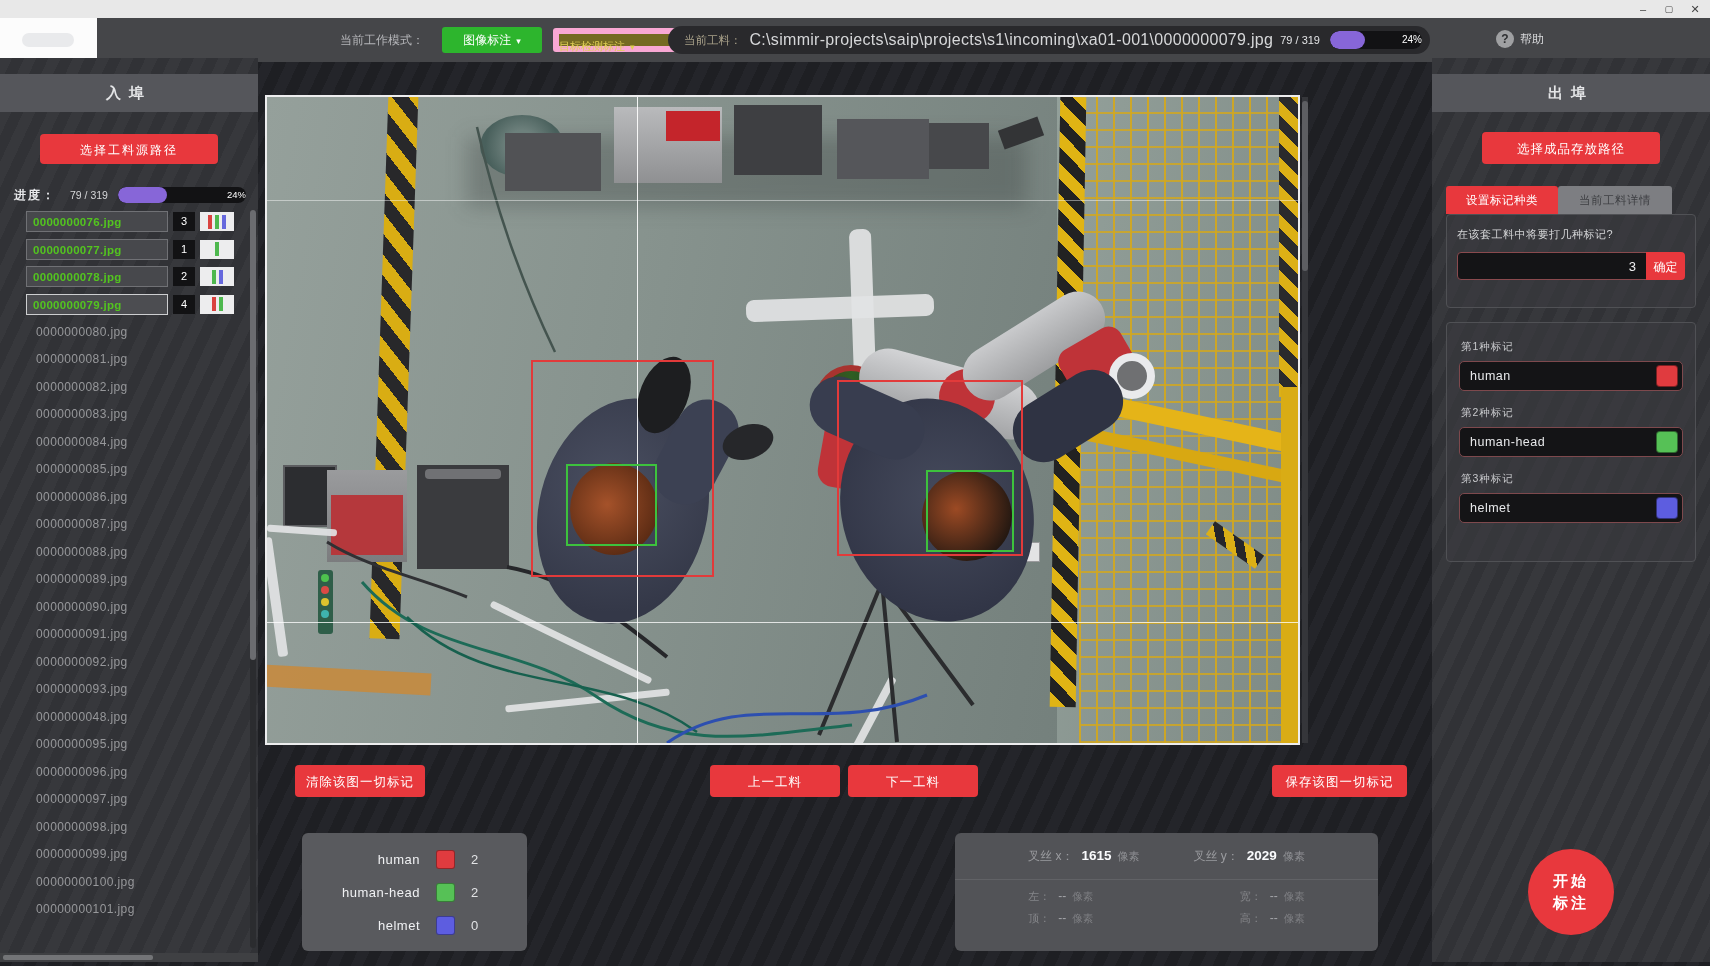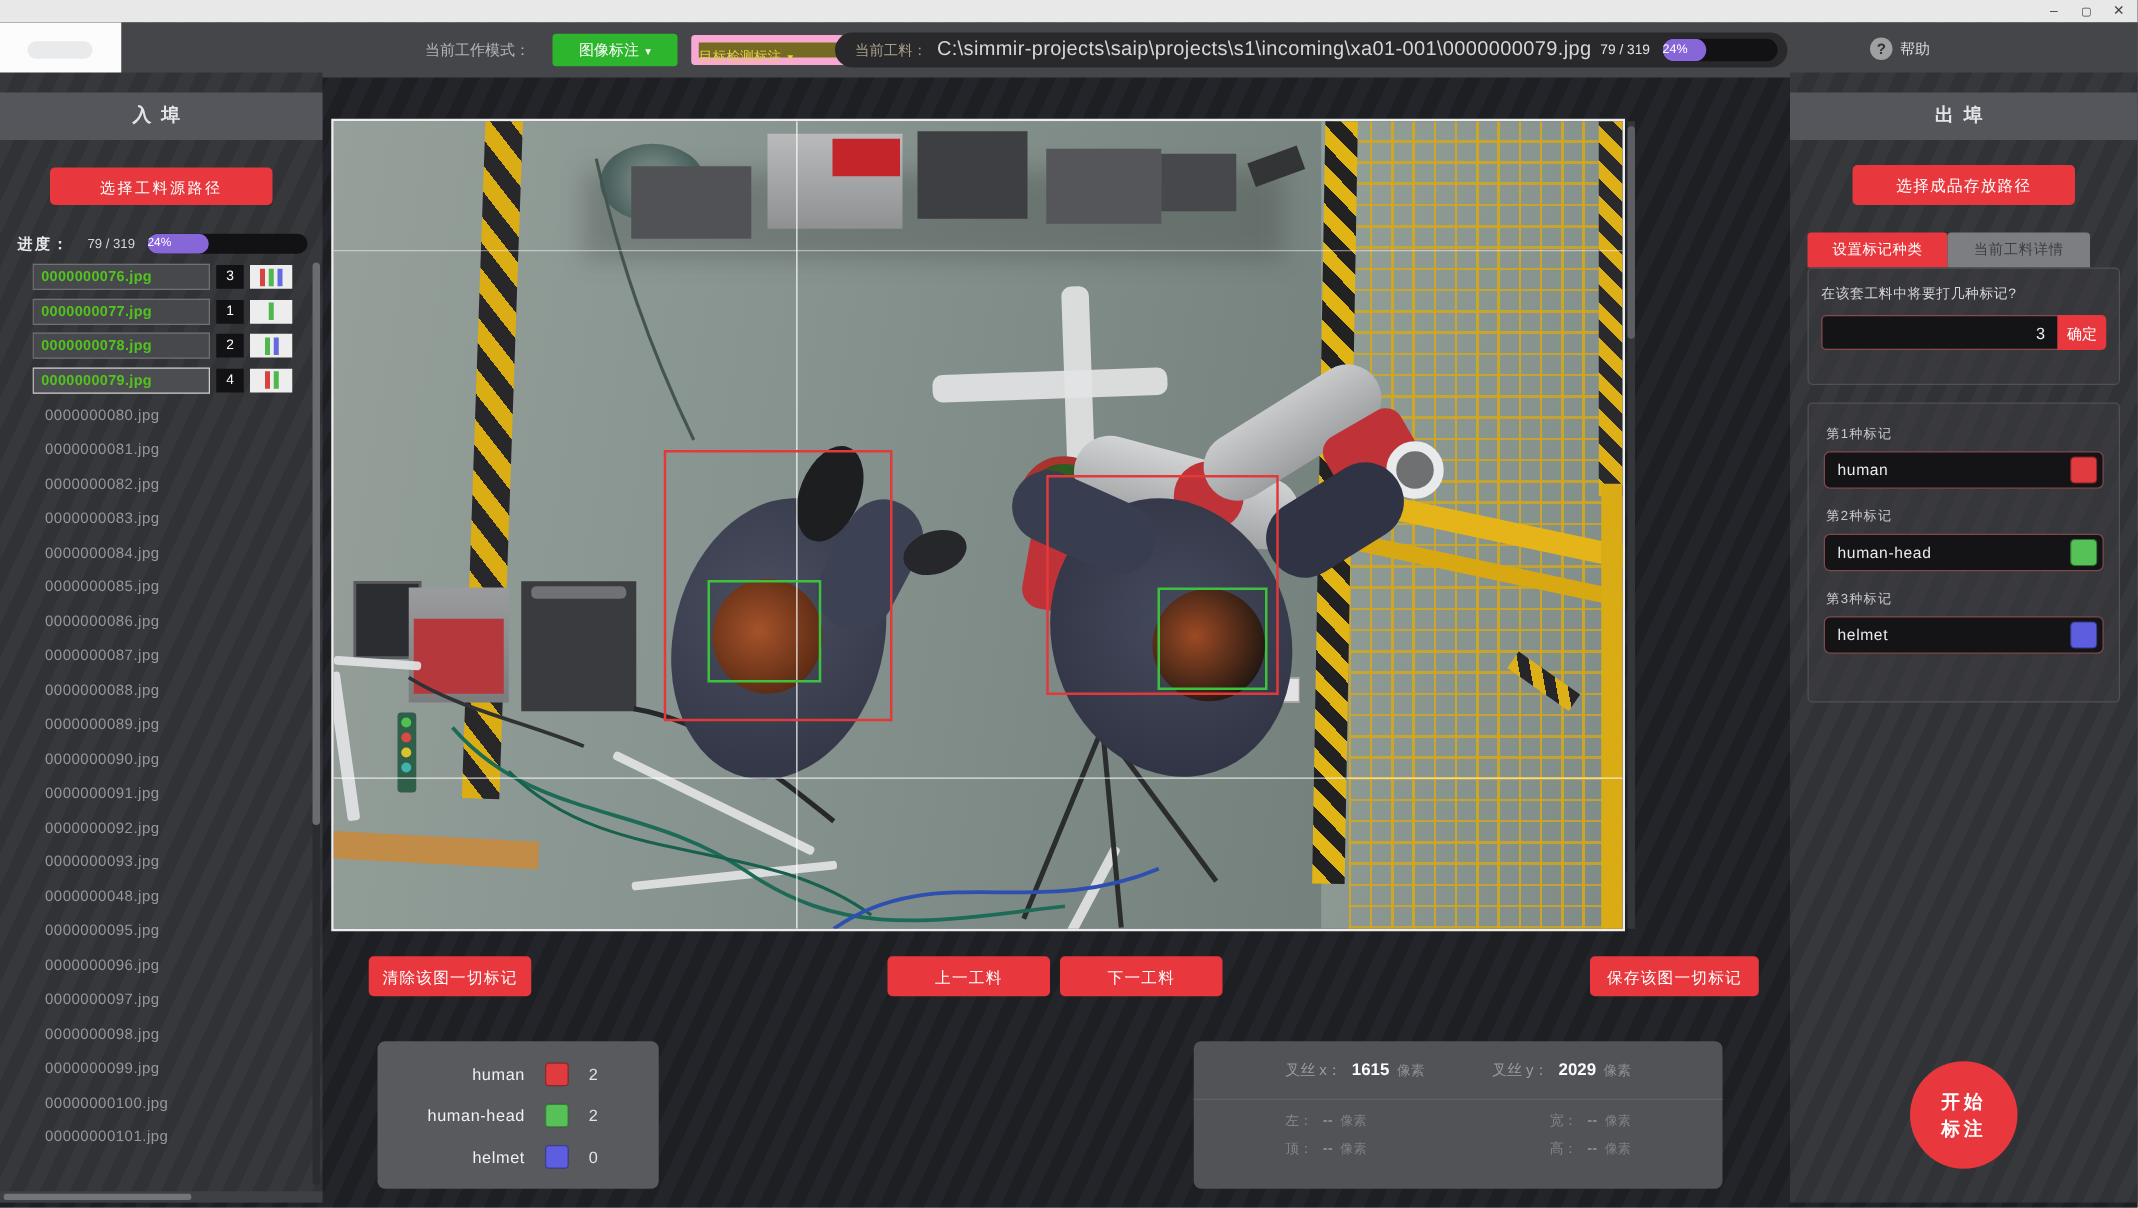--- a/index.html
+++ b/index.html
@@ -24,21 +24,21 @@
     border-radius:3px;color:#e0cf55;font-size:11px;line-height:24px;cursor:pointer;box-sizing:border-box;white-space:nowrap}
   .drop-arrow{font-size:9px;margin-left:5px}
   #path-pill{position:absolute;left:668px;top:8px;width:762px;height:28px;background:#29292c;border-radius:14px;
     display:flex;align-items:center;padding:0 8px 0 16px;box-sizing:border-box;}
   #path-pill .flabel{color:#a8a089;font-size:11.5px;margin-right:8px;white-space:nowrap}
   #path-pill .fpath{color:#d6d7d9;font-size:16px;letter-spacing:.3px;white-space:nowrap}
   #path-pill .spacer{flex:1}
   #path-pill .ptext{color:#e2e3e5;font-size:11px;margin-right:10px;white-space:nowrap}
   .pill{position:relative;background:#121214;border-radius:9px;overflow:hidden;}
   .pill .fill{position:absolute;left:0;top:0;bottom:0;width:38%;background:#8766d8;border-radius:9px;}
-  .pill .pct{position:absolute;left:0;right:0;top:0;bottom:0;text-align:left;color:#fff;}
+  .pill .pct{position:absolute;left:0;right:0;top:0;bottom:0;text-align:right;color:#fff;}
   #hdr-pill{width:92px;height:18px;}
   #hdr-pill .pct{font-size:10px;line-height:18px}
   #help{position:absolute;left:1496px;top:12px;display:flex;align-items:center;cursor:pointer}
   #help .qicon{width:18px;height:18px;border-radius:50%;background:#9fa0a2;color:#2e2f31;font-size:12px;font-weight:bold;
     text-align:center;line-height:18px;margin-right:6px}
   #help .qtxt{color:#d8d9db;font-size:12px}
   
   .side{position:absolute;top:58px;height:904px;background:repeating-linear-gradient(115deg,#37383c 0 11px,#313236 11px 22px);}
   #left-panel{left:0;width:258px;}
   #right-panel{left:1432px;width:278px;}

